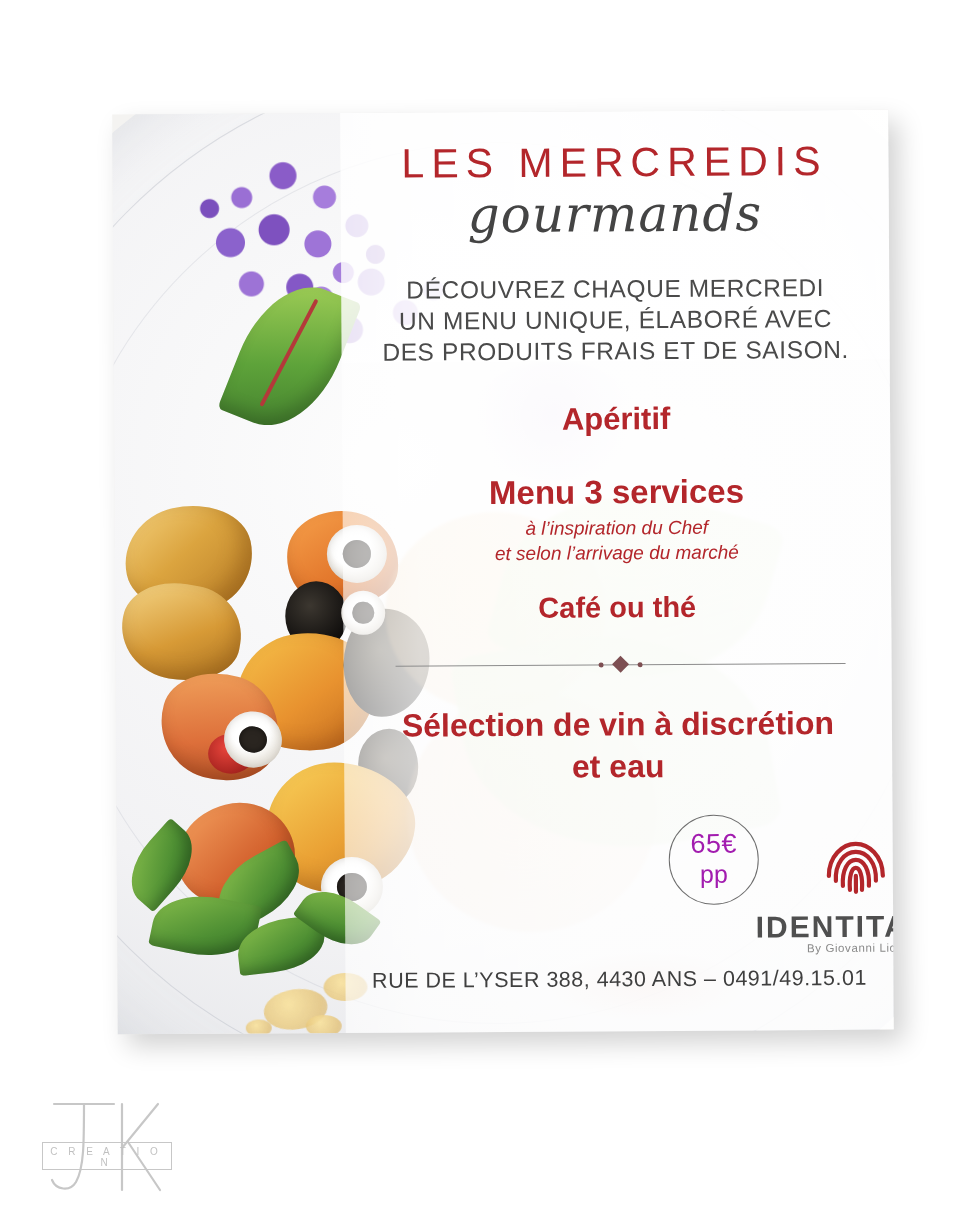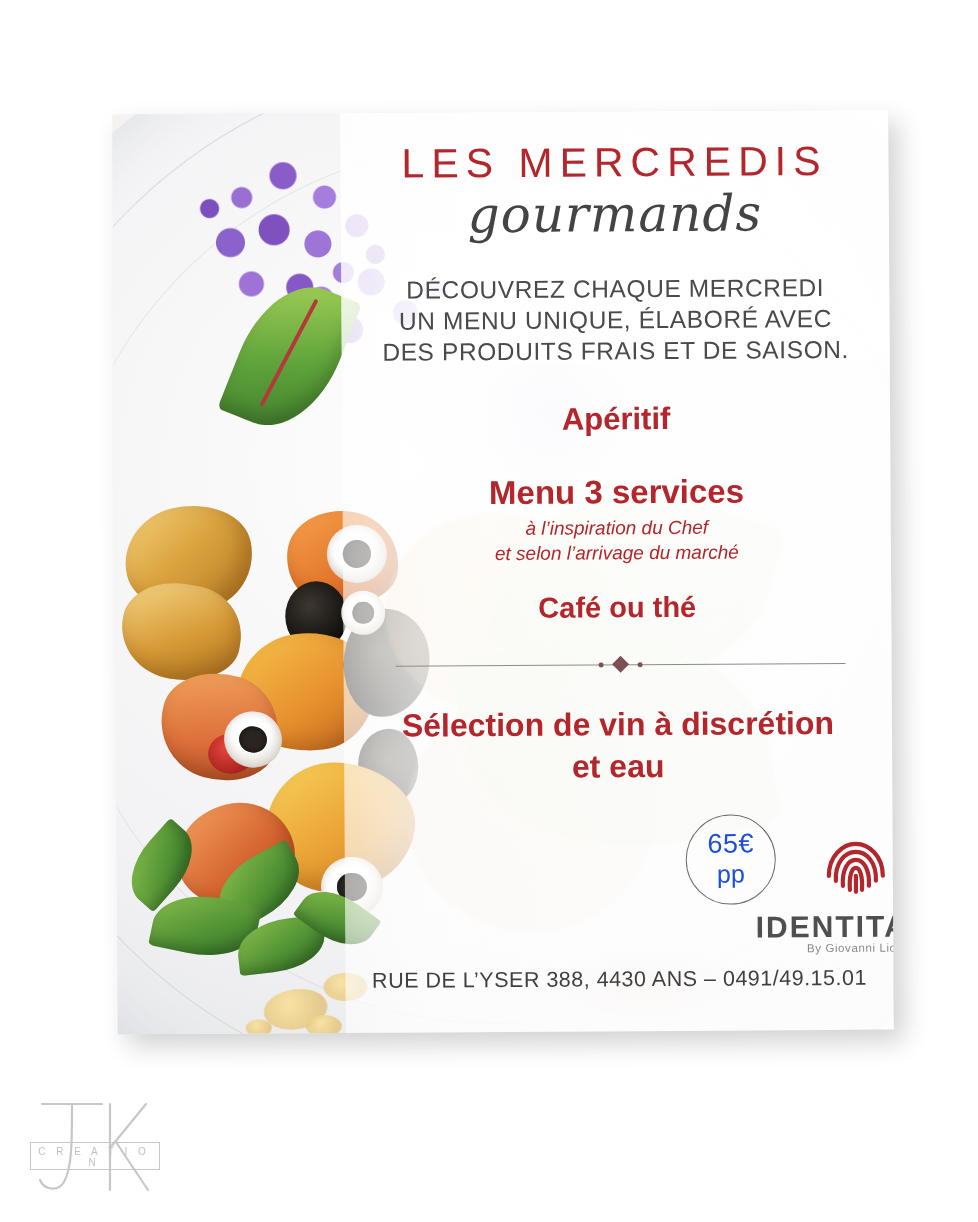--- a/index.html
+++ b/index.html
@@ -377,25 +377,25 @@
     position: absolute;
     left: 10px; right: 10px; top: 592px;
     font-size: 32px;
     font-weight: bold;
     line-height: 42px;
     color: #b3262b;
   }
 
   .price-circle {
     position: absolute;
-    left: 341px; top: 704px;
+    left: 324px; top: 704px;
     width: 88px; height: 88px;
     border: 1.6px solid #6e6e6e;
     border-radius: 50%;
-    color: #1d4ed8;
+    color: #a21caf;
   }
   .price-val {
     position: absolute; left: 0; right: 0; top: 13px;
     font-size: 27px; letter-spacing: .5px;
   }
   .price-pp {
     position: absolute; left: 0; right: 0; top: 44px;
     font-size: 25px;
   }
 
@@ -428,21 +428,21 @@
     position: absolute;
     left: 0; right: 0; top: 856px;
     font-size: 21.5px;
     letter-spacing: .5px;
     color: #3f3f3f;
   }
 
   
   .watermark {
     position: absolute;
-    left: 24px;
+    left: 36px;
     top: 1090px;
     width: 140px;
     height: 110px;
     opacity: .55;
   }
   .wm-box {
     position: absolute;
     left: 6px; top: 52px;
     width: 128px; height: 26px;
     border: 1.5px solid #9a9a9a;

